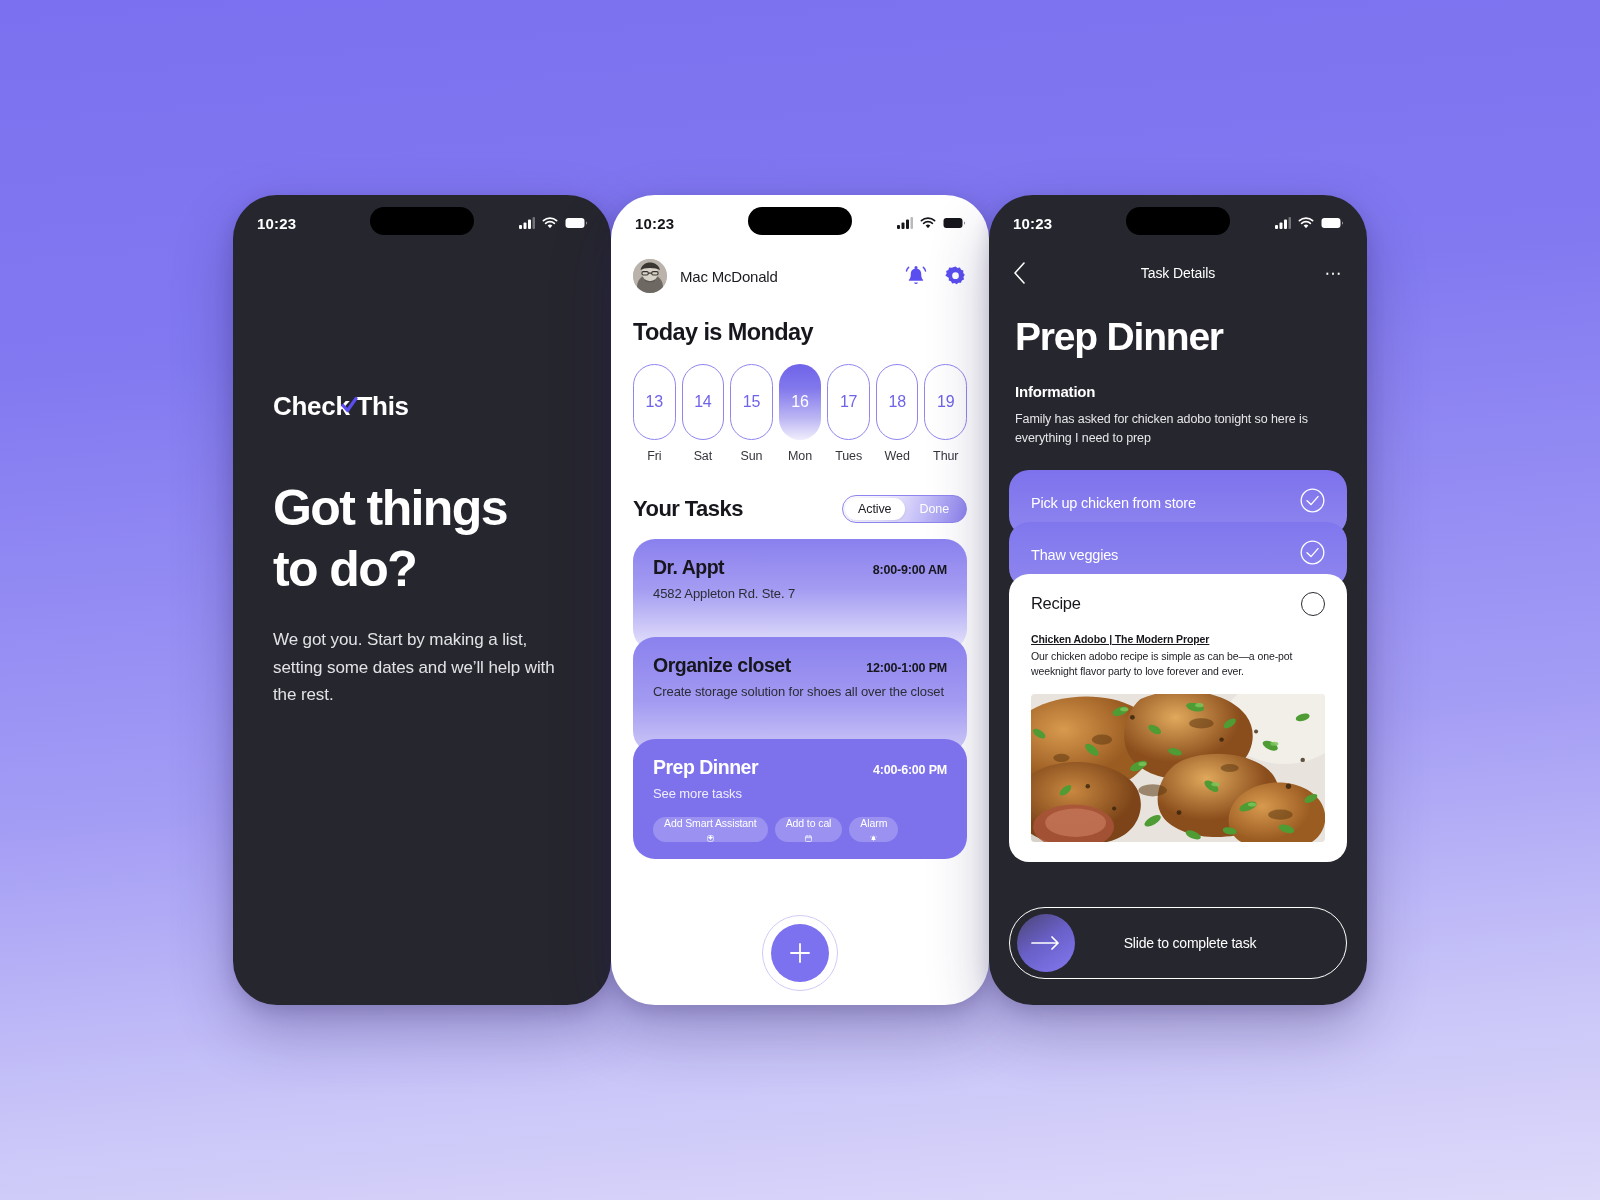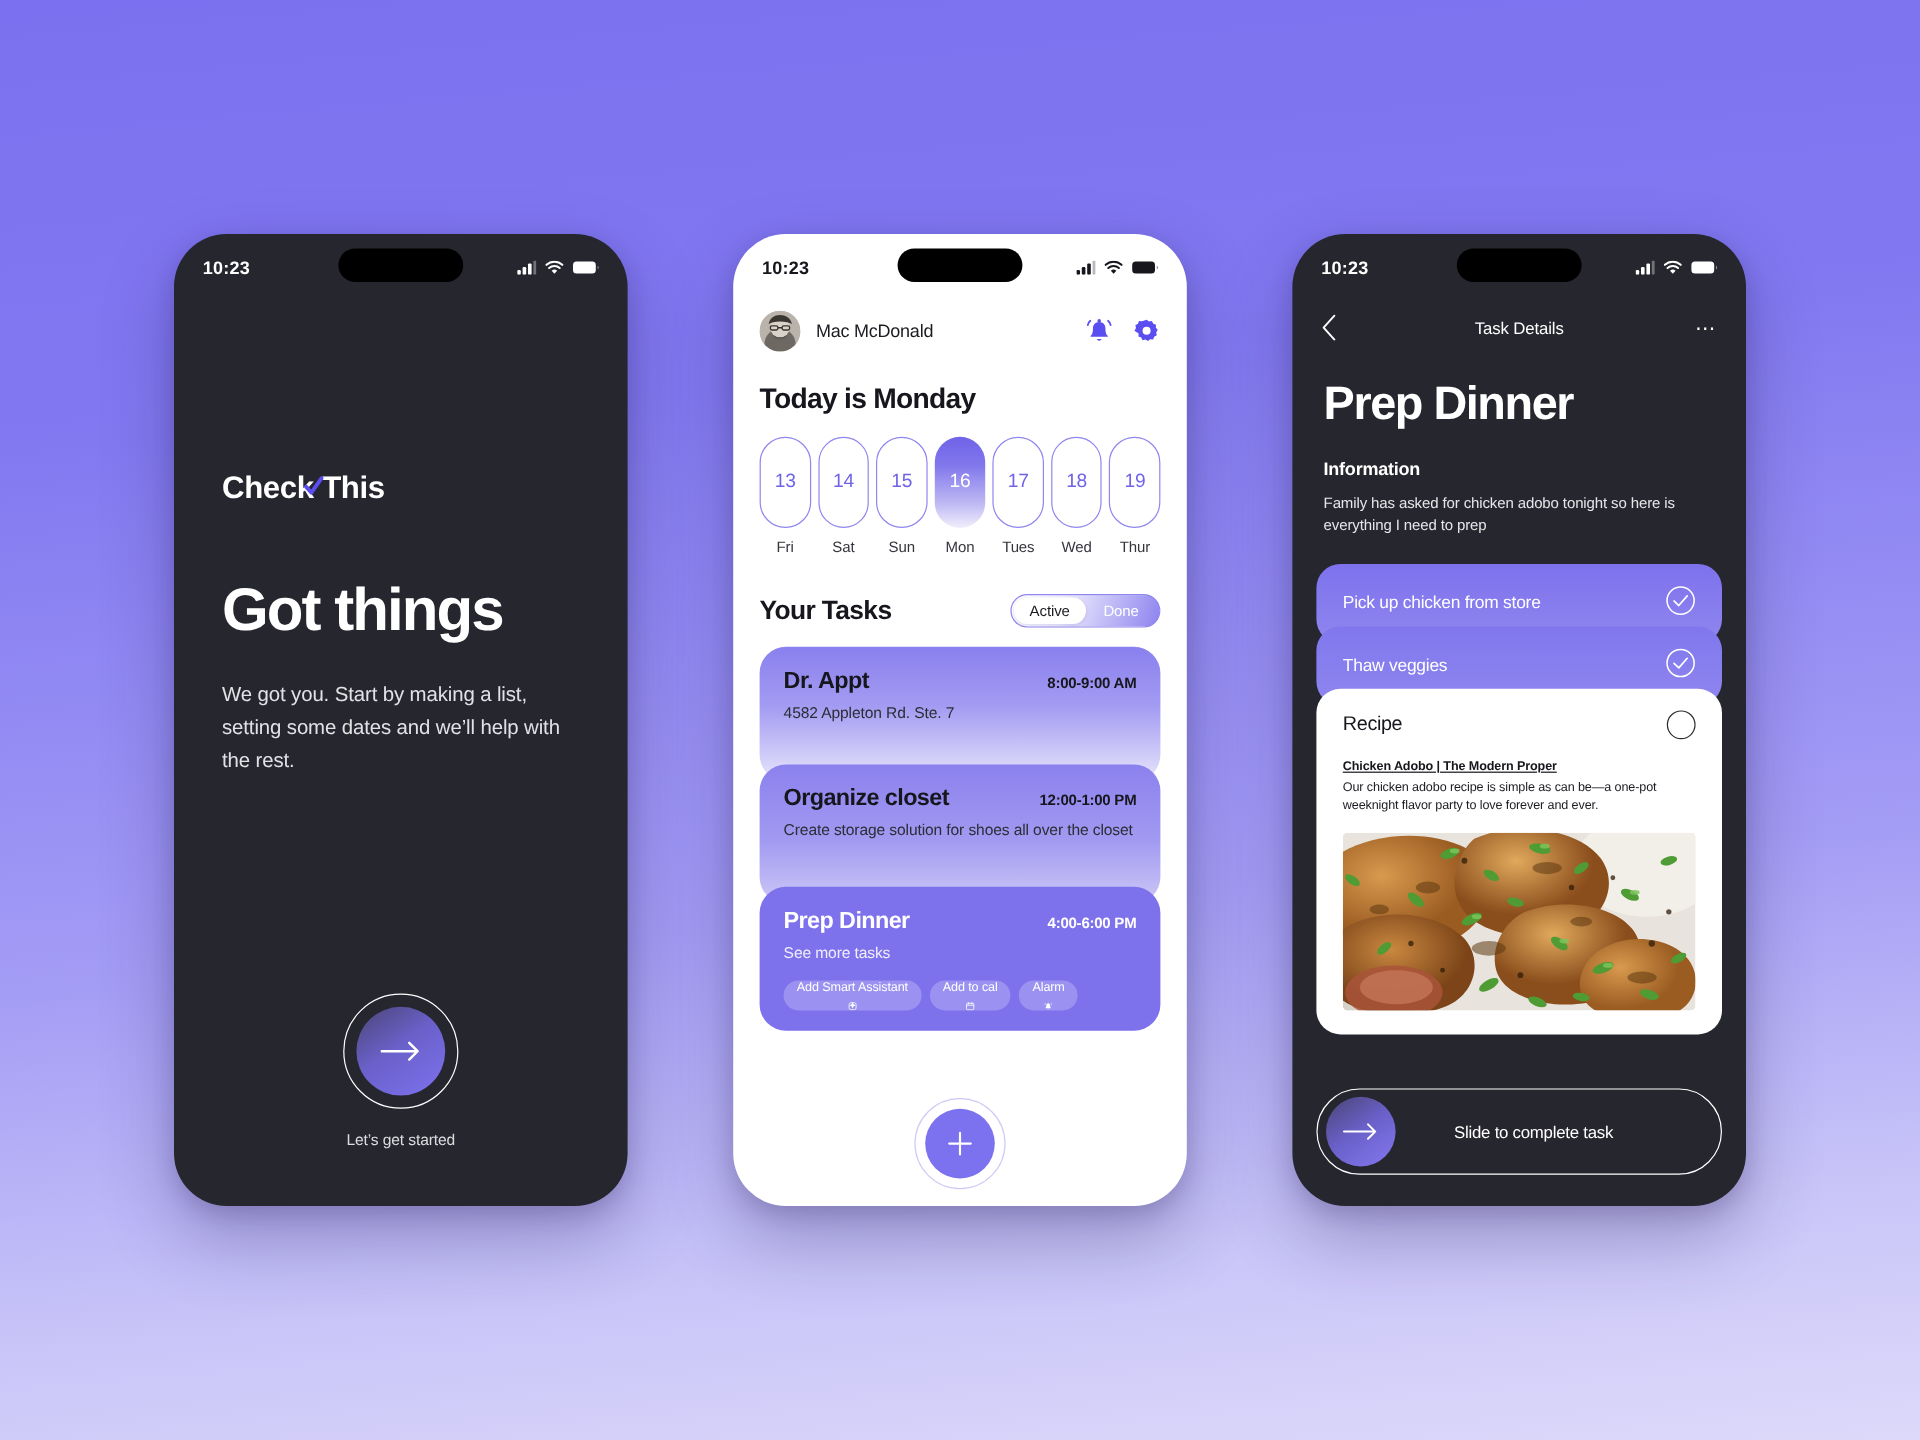--- a/index.html
+++ b/index.html
@@ -12,21 +12,20 @@
     overflow: hidden;
     position: relative;
   }
 
   .stage {
     position: absolute;
     inset: 0;
     display: flex;
     align-items: center;
     justify-content: center;
-    gap: 88px;
   }
 
   
   .phone {
     width: 378px;
     height: 810px;
     border-radius: 44px;
     position: relative;
     overflow: hidden;
     box-shadow: 0 26px 60px rgba(40,30,90,.30), 0 6px 18px rgba(40,30,90,.18);
@@ -478,34 +477,25 @@
     <div class="s1-body">
       <div class="brand">
         <span>Check This</span>
         <svg class="tick" viewBox="0 0 17 19">
           <path d="M2 10.5 6.5 15.5 15 3.5" stroke="#5b4ef0" stroke-width="3.2" fill="none" stroke-linecap="round" stroke-linejoin="round"></path>
         </svg>
       </div>
 
       <div class="s1-head">
         <div>Got things</div>
+        <div>to do?</div>
       </div>
 
       <div class="s1-sub">We got you. Start by making a list, setting some dates and we’ll help with the rest.</div>
 
-      <div class="cta-wrap">
-        <div class="cta-ring">
-          <div class="cta-circle">
-            <svg width="34" height="18" viewBox="0 0 34 18">
-              <path d="M1 9h30M24 2l7 7-7 7" stroke="#fff" stroke-width="2" fill="none" stroke-linecap="round" stroke-linejoin="round"></path>
-            </svg>
-          </div>
-        </div>
-        <div class="cta-label">Let’s get started</div>
-      </div>
     </div>
   </div>
 
   <div class="phone light">
     <div class="statusbar">
       <div class="st-time">10:23</div>
       <div class="notch"></div>
       <div class="st-right">
         <svg width="16" height="12" viewBox="0 0 16 12">
           <rect x="0" y="8" width="3" height="4" rx="1" fill="#16161c"></rect>

